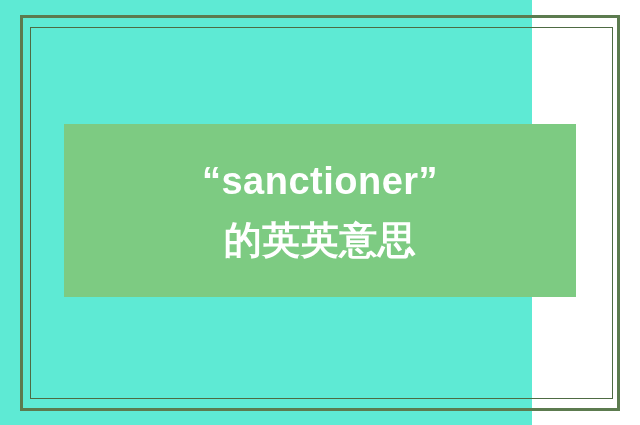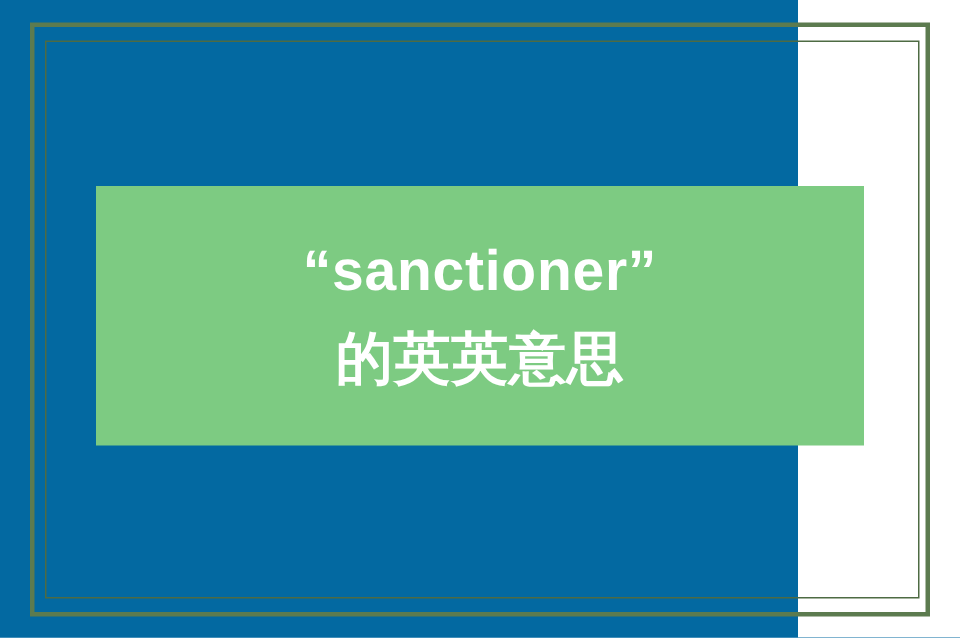--- a/index.html
+++ b/index.html
@@ -10,21 +10,21 @@
     width: 640px;
     height: 425px;
     overflow: hidden;
     font-family: "Liberation Sans", "DejaVu Sans", sans-serif;
   }
 
   .poster {
     position: relative;
     width: 532px;
     height: 425px;
-    background: #0369a1;
+    background: #5eead4;
     box-sizing: border-box;
   }
 
   
   .frame-outer {
     position: absolute;
     left: 20px;
     top: 15px;
     width: 600px;
     height: 396px;

